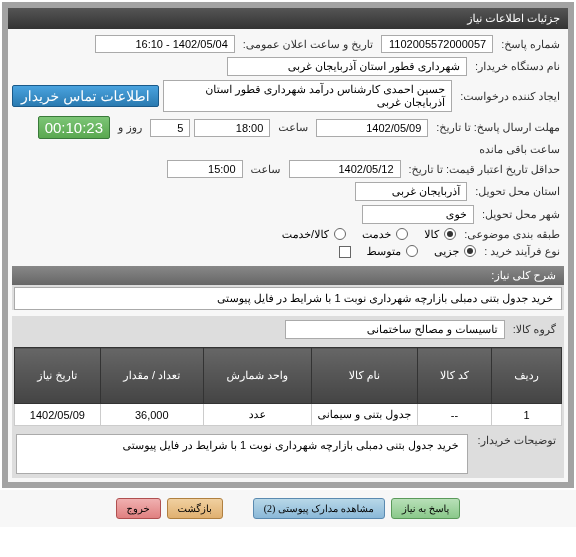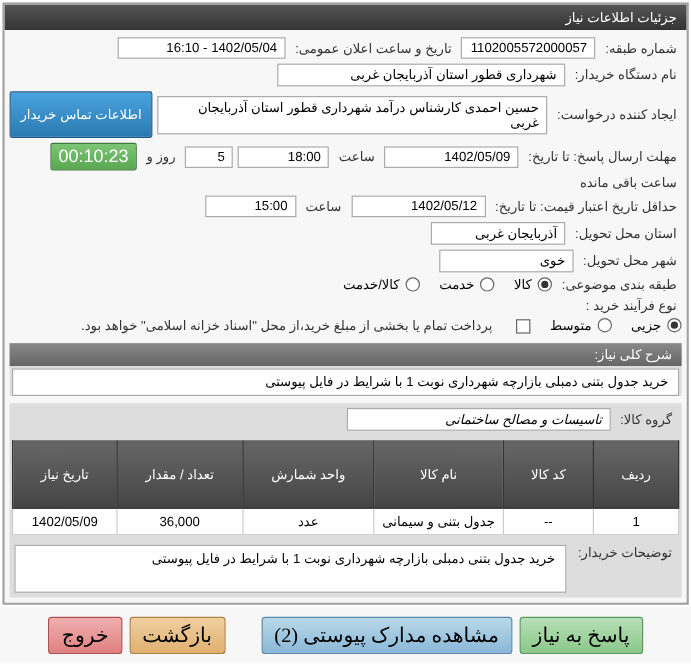--- a/index.html
+++ b/index.html
@@ -1,64 +1,64 @@
 <!DOCTYPE html>
 <html dir="rtl" lang="fa"><head>
 <meta charset="utf-8">
 <style>
 * { box-sizing: border-box; margin: 0; padding: 0; }
 body { font-family: Tahoma, Arial, sans-serif; font-size: 11px; background: #fff; direction: rtl; }
-.panel { border: 2px solid #a3a3a3; margin: 2px; }
+.panel { border: 6px solid #a3a3a3; margin: 2px; }
 .panel-header { background: linear-gradient(#555, #333); color: #fff; padding: 4px 8px; font-size: 11px; }
 .panel-body { background: #f7f7f7; padding: 4px; }
 .row { display: flex; align-items: center; padding: 2px 0; gap: 4px; flex-wrap: wrap; }
 .label { white-space: nowrap; color: #333; padding: 0 4px; }
 .field-box { background: #fff; border: 1px solid #aaa; padding: 2px 6px; min-height: 18px; display: inline-block; }
-.btn-info { background: linear-gradient(#4aa3df, #2a7ab0); color: #fff; border: 1px solid #1a5a8a; padding: 12px 8px; border-radius: 2px; cursor: pointer; font-size: 11px; }
+.btn-info { background: linear-gradient(#4aa3df, #2a7ab0); color: #fff; border: 1px solid #1a5a8a; padding: 2px 8px; border-radius: 2px; cursor: pointer; font-size: 14px; }
 .btn-green { background: linear-gradient(#7cc576, #5aa850); color: #fff; border: 1px solid #3a7a3a; padding: 2px 6px; border-radius: 2px; font-size: 15px; }
 .radio-group { display: flex; gap: 16px; align-items: center; }
 .radio-item { display: flex; gap: 5px; }
 .radio-circle { width: 12px; height: 12px; border: 1px solid #666; border-radius: 50%; display: inline-flex; align-items: center; justify-content: center; background: #fff; }
 .radio-circle.selected::after { content: ''; width: 6px; height: 6px; background: #333; border-radius: 50%; }
 .checkbox { width: 12px; height: 12px; border: 1px solid #666; display: inline-block; background: #fff; }
 .sub-section { background: #ddd; margin-top: 6px; }
 .sub-header { background: linear-gradient(#888, #666); color: #fff; padding: 3px 8px; font-size: 11px; }
 .desc-box { background: #fff; border: 1px solid #aaa; padding: 4px 8px; margin: 2px; min-height: 20px; }
 .table-wrap { margin: 4px 2px; }
 table { width: 100%; border-collapse: collapse; background: #fff; }
 th { background: linear-gradient(#666, #444); color: #fff; padding: 21px; font-size: 11px; font-weight: normal; border: 1px solid #333; }
 td { padding: 4px; border: 1px solid #ccc; text-align: center; font-size: 11px; }
 .buyer-desc-row { display: flex; align-items: flex-start; padding: 4px; gap: 6px; }
 .buyer-desc-box { background: #fff; border: 1px solid #aaa; padding: 4px 8px; flex: 1; min-height: 40px; }
 .footer-btns { display: flex; justify-content: center; gap: 6px; padding: 8px; background: #f7f7f7; }
-.btn { padding: 4px 10px; border-radius: 3px; border: 1px solid #888; cursor: pointer; font-size: 17px; font-family: Tahoma; }
+.btn { padding: 4px 10px; border-radius: 3px; border: 1px solid #888; cursor: pointer; font-size: 10px; font-family: Tahoma; }
 .btn-reply { background: linear-gradient(#b8e0b8, #8ac88a); border-color: #5a9a5a; }
 .btn-docs { background: linear-gradient(#b8d8e8, #8ab8d8); border-color: #5a8ab0; margin-left: 24px; }
 .btn-back { background: linear-gradient(#f0d0a0, #e0b070); border-color: #b08040; }
 .btn-exit { background: linear-gradient(#f0b0b0, #e08080); border-color: #b05050; }
 .watermark { position: absolute; top: 50%; left: 50%; transform: translate(-50%, -50%); font-size: 24px; color: rgba(0,0,0,0.06); pointer-events: none; z-index: 0; white-space: nowrap; }
 .content-wrap { position: relative; }
 .w-130 { width: 112px; }
 .w-60 { width: 76px; }
 .w-40 { width: 40px; }
-.w-220 { width: 220px; font-style: italic; }
+.w-220 { width: 220px; }
 .w-240 { width: 240px; }
 .w-140 { width: 140px; }
 </style>
 </head>
 <body>
 
 <div class="content-wrap">
 
 <div class="panel">
   <div class="panel-header">جزئیات اطلاعات نیاز</div>
   <div class="panel-body">
 
     <div class="row">
-      <span class="label">شماره طبقه:</span>
+      <span class="label">شماره پاسخ:</span>
       <span class="field-box w-130">1102005572000057</span>
       <span class="label">تاریخ و ساعت اعلان عمومی:</span>
       <span class="field-box w-140">1402/05/04 - 16:10</span>
     </div>
 
     <div class="row">
       <span class="label">نام دستگاه خریدار:</span>
       <span class="field-box w-240">شهرداری قطور استان آذربایجان غربی</span>
     </div>
 
@@ -119,21 +119,20 @@
       <div class="radio-group">
         <div class="radio-item">
           <span class="radio-circle selected"></span>
           <span>جزیی</span>
         </div>
         <div class="radio-item">
           <span class="radio-circle"></span>
           <span>متوسط</span>
         </div>
         <span class="checkbox"></span>
-        <span class="label">پرداخت تمام یا بخشی از مبلغ خرید،از محل "اسناد خزانه اسلامی" خواهد بود.</span>
       </div>
     </div>
 
     <div class="sub-section">
       <div class="sub-header">شرح کلی نیاز:</div>
       <div class="desc-box">خرید جدول بتنی دمبلی بازارچه شهرداری نوبت 1 با شرایط در فایل پیوستی</div>
     </div>
 
     <div class="sub-section">
       <div class="row" style="padding:4px">

